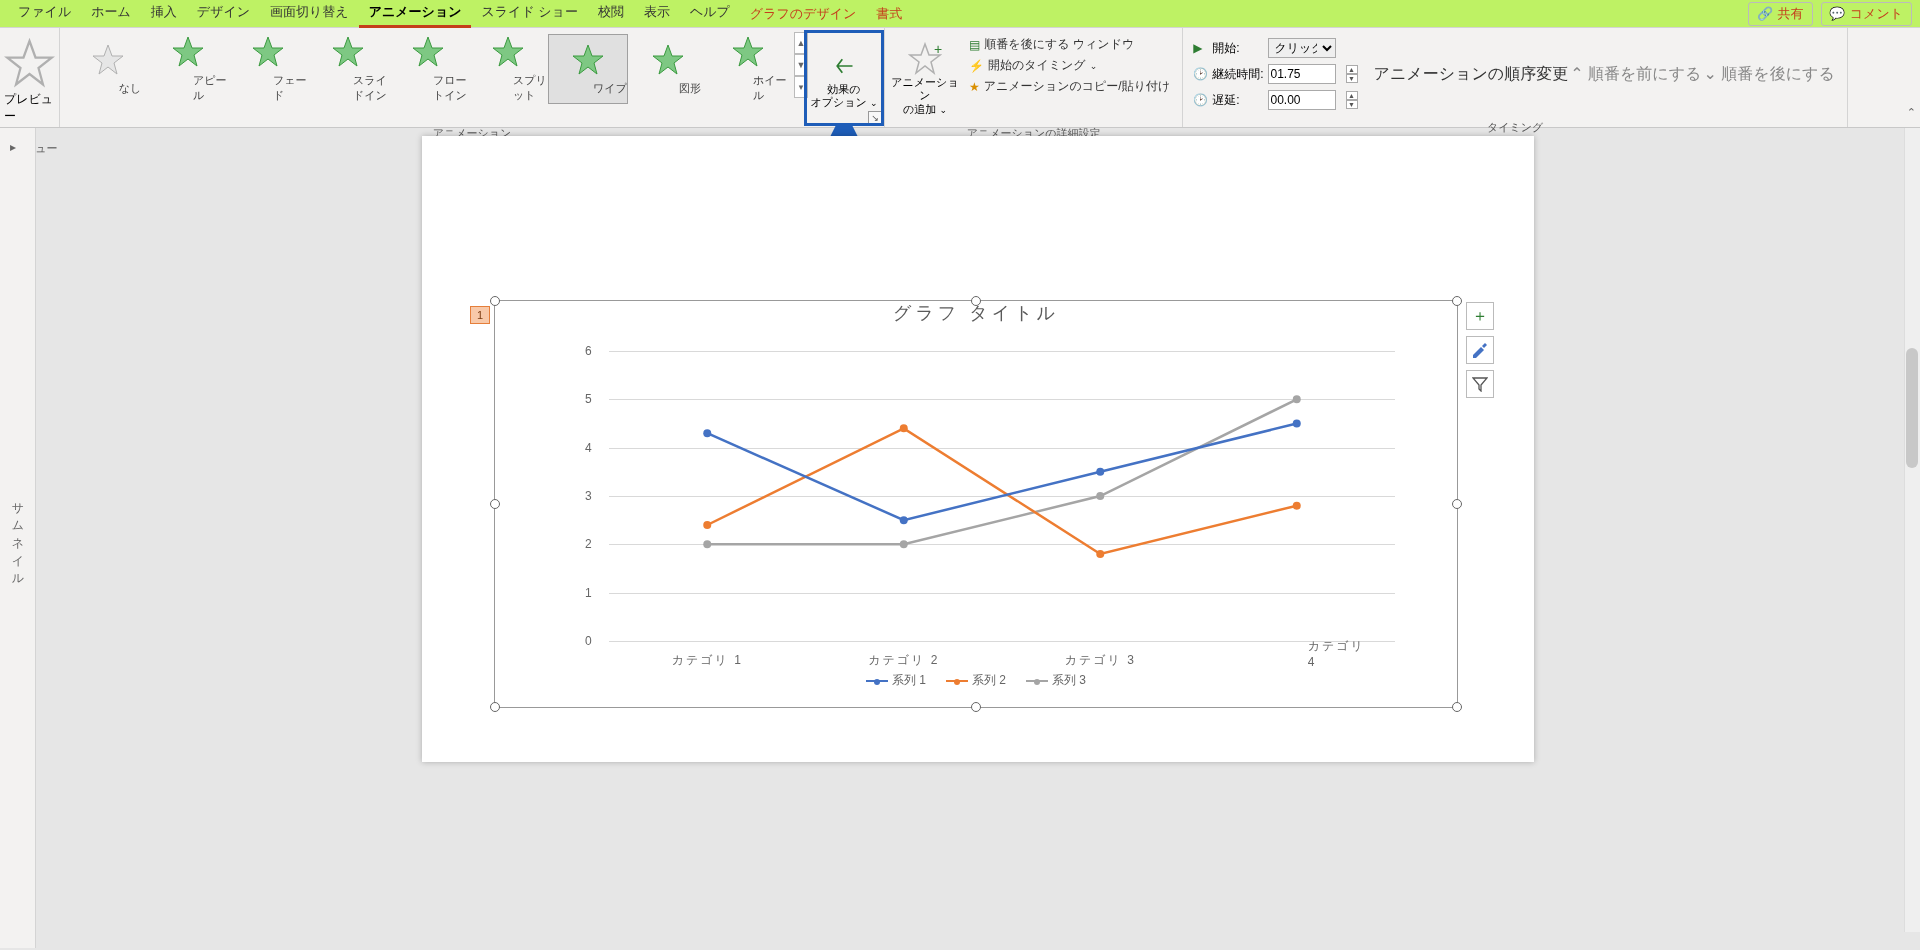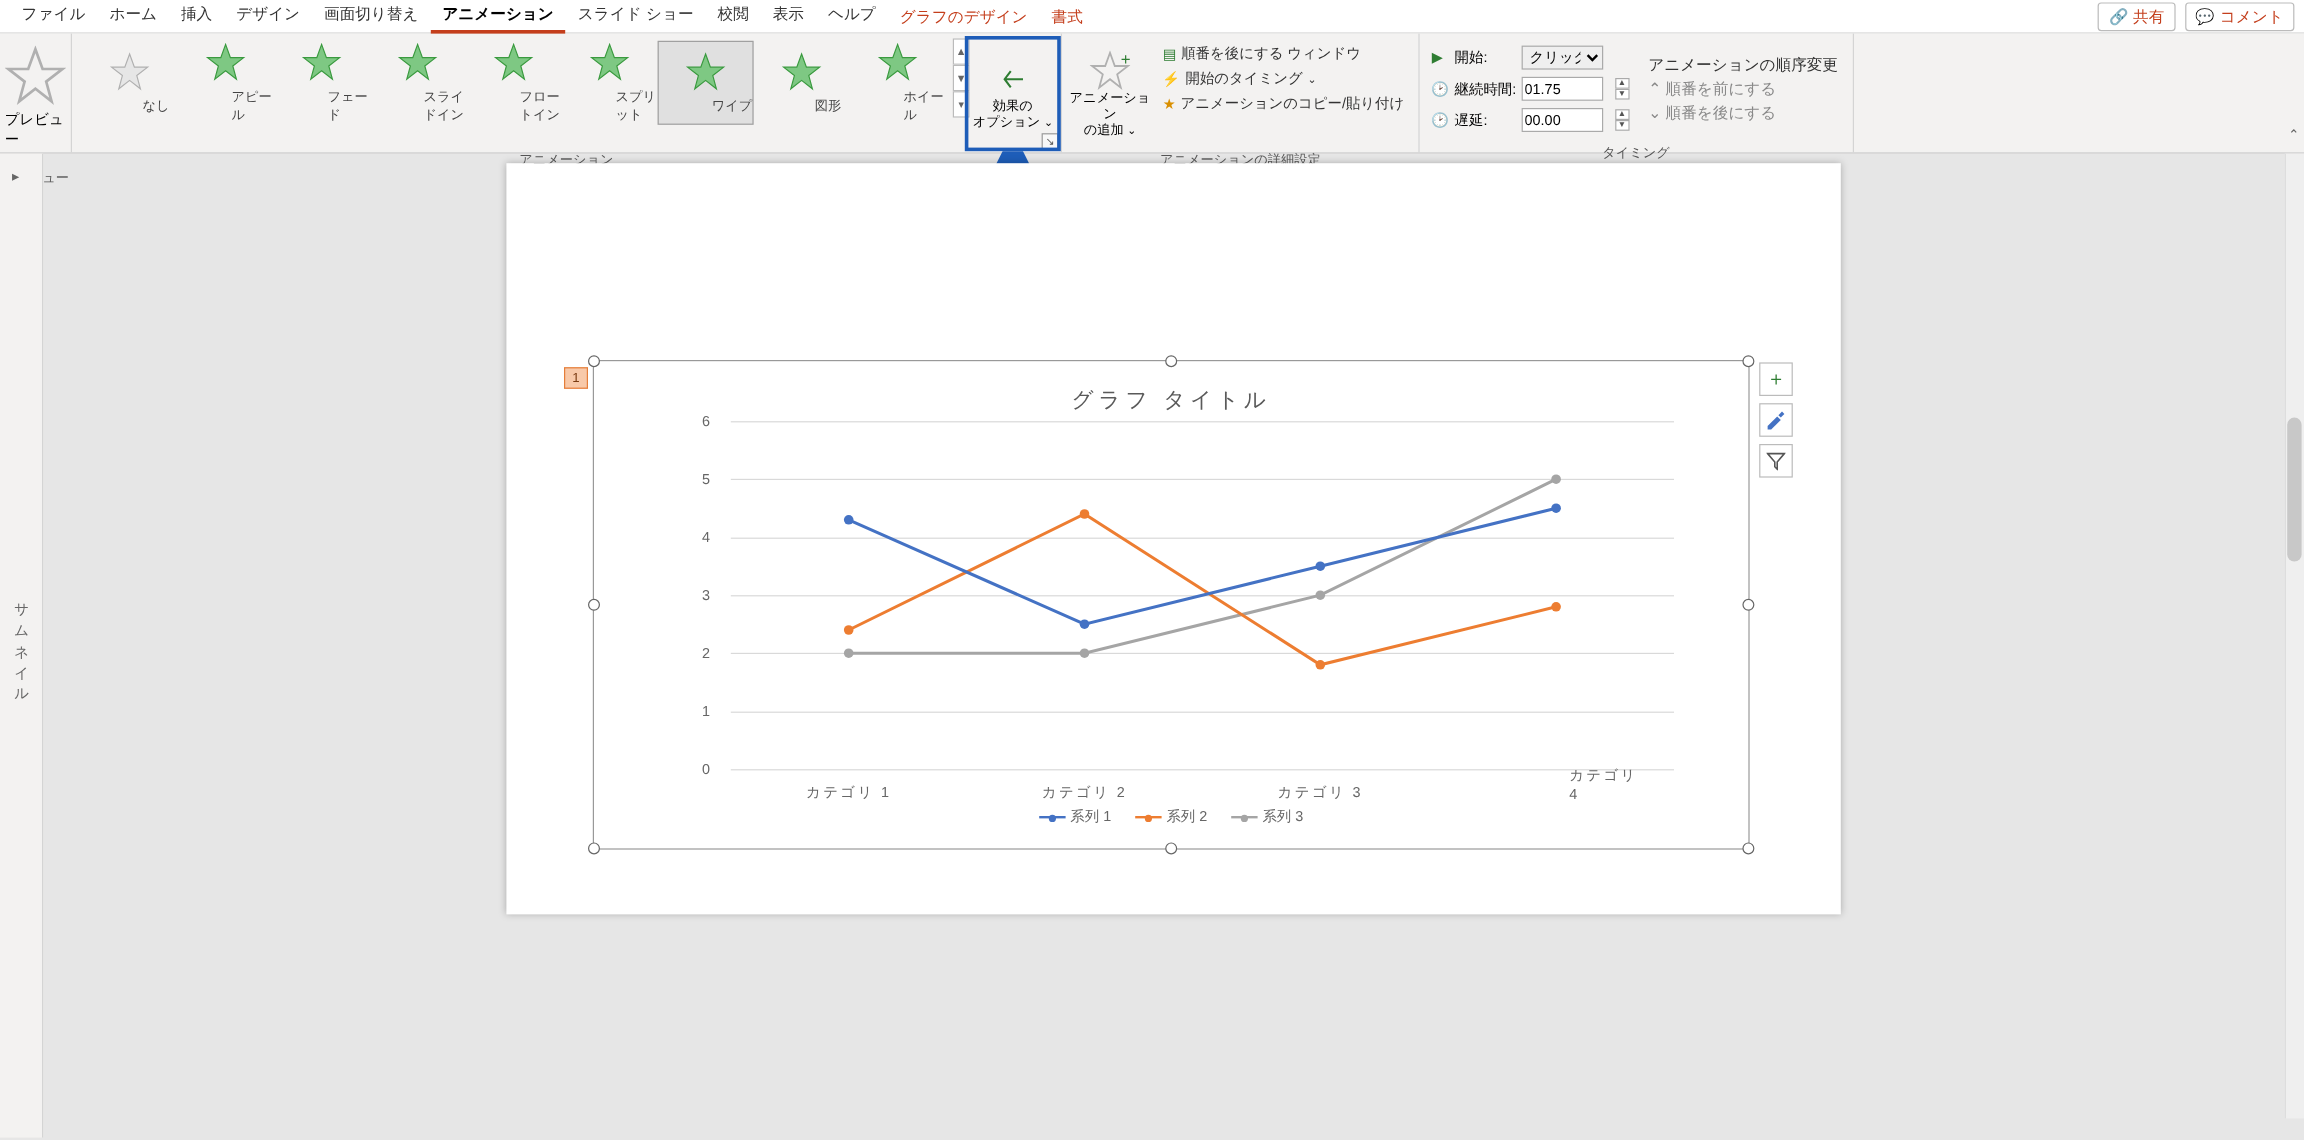--- a/index.html
+++ b/index.html
@@ -1,17 +1,17 @@
 <!DOCTYPE html>
 <html><head>
 <meta charset="utf-8">
 <style>
 * { margin:0; padding:0; box-sizing:border-box; }
 body { font-family:"Meiryo UI","Yu Gothic UI",sans-serif; font-size:12px; background:#e6e6e6; width:1920px; height:950px; overflow:hidden; position:relative;}
-.top { background:#ffffff; }
+.top { background:#bef264; }
 .menubar { display:flex; align-items:center; height:28px; border-bottom:1px solid #d4d4d4; padding-left:8px;}
 .menubar .tab { padding:4px 10px; cursor:default; color:#333; font-size:13px;}
 .menubar .tab.active { color:#000; border-bottom:3px solid #c43e1c; font-weight:600;}
 .menubar .tab.context { color:#c43e1c; }
 .menubar .spacer { flex:1; }
 .menubar .rbtn { display:flex; align-items:center; border:1px solid #bbb; border-radius:3px; padding:2px 8px; margin-right:8px; font-size:13px;}
 .menubar .rbtn.share { color:#c43e1c;}
 .menubar .rbtn.comment { color:#c43e1c;}
 .ribbon { display:flex; height:100px; border-bottom:1px solid #c8c8c8; background:#f3f2f1;}
 .group { display:flex; flex-direction:column; border-right:1px solid #d4d4d4; position:relative;}
@@ -28,35 +28,35 @@
 .gscroll-btn{width:14px;height:22px;border:1px solid #bbb;background:#fff;font-size:9px;display:flex;align-items:center;justify-content:center;color:#666;}
 .dialog-launcher{position:absolute;right:2px;bottom:2px;width:14px;height:14px;border:1px solid #999;font-size:9px;display:flex;align-items:center;justify-content:center;color:#555;background:#f8f8f8;}
 .big-btn{display:flex;flex-direction:column;align-items:center;justify-content:center;width:72px;height:90px;padding-top:4px;}
 .big-btn .lbl{font-size:11px;text-align:center;line-height:1.2;}
 .adv-col{display:flex;flex-direction:column;gap:4px;padding:4px 8px;font-size:12px;justify-content:center;}
 .adv-col .row{display:flex;align-items:center;gap:4px;white-space:nowrap;color:#333;}
 .timing-grid{display:grid;grid-template-columns:auto auto 74px 14px;grid-auto-rows:24px;gap:2px 4px;align-items:center;padding:4px 6px;font-size:12px;}
 .timing-grid input,.timing-grid select{border:1px solid #aaa;height:20px;font-size:12px;padding:0 2px;width:68px;}
 .spin{display:flex;flex-direction:column;}
 .spin div{width:12px;height:9px;border:1px solid #aaa;font-size:7px;line-height:7px;text-align:center;color:#555;background:#fff;}
-.reorder{display:flex;flex-direction:column;gap:2px;padding:4px 8px;font-size:13px;color:#888;}
+.reorder{display:flex;flex-direction:row;gap:2px;padding:4px 8px;font-size:16px;color:#888;}
 .reorder .hdr{color:#333;}
 .workspace{position:relative;height:820px;}
 .thumb-panel{position:absolute;left:0;top:0;width:36px;height:100%;background:#f3f2f1;border-right:1px solid #d4d4d4;display:flex;align-items:center;justify-content:center;}
 .thumb-label{writing-mode:vertical-rl;font-size:12px;color:#666;letter-spacing:4px;}
 .thumb-expand{position:absolute;top:12px;left:10px;font-size:12px;color:#666;cursor:default;}
 .slide-area{position:absolute;left:36px;right:0;top:0;bottom:0;display:flex;justify-content:center;align-items:flex-start;}
 .slide{position:relative;width:1112px;height:626px;background:#fff;margin-top:8px;box-shadow:0 0 6px rgba(0,0,0,0.25);} 
 .chart-sel{position:absolute;left:72px;top:164px;width:964px;height:408px;border:1px solid #999;}
 .handle{position:absolute;width:10px;height:10px;background:#fff;border:1px solid #666;border-radius:50%;}
 .handle.tl{left:-5px;top:-5px;} .handle.tm{left:50%;top:-5px;margin-left:-5px;} .handle.tr{right:-5px;top:-5px;}
 .handle.ml{left:-5px;top:50%;margin-top:-5px;} .handle.mr{right:-5px;top:50%;margin-top:-5px;}
 .handle.bl{left:-5px;bottom:-5px;} .handle.bm{left:50%;bottom:-5px;margin-left:-5px;} .handle.br{right:-5px;bottom:-5px;}
 .anim-tag{position:absolute;left:48px;top:170px;width:20px;height:18px;background:#f8c9a9;border:1px solid #e57e3a;color:#7a3b12;font-size:11px;display:flex;align-items:center;justify-content:center;}
-.chart-title{text-align:center;font-size:18px;color:#5a5a5a;margin-top:20px;letter-spacing:4px;}
+.chart-title{text-align:center;font-size:18px;color:#5a5a5a;letter-spacing:4px;}
 .plot{position:absolute;left:80px;top:50px;width:820px;height:290px;}
 .grid-line{position:absolute;left:34px;right:0;height:0;border-top:1px solid #d9d9d9;}
 .y-lbl{position:absolute;left:10px;font-size:12px;color:#666;transform:translateY(-50%);} 
 .x-lbl{position:absolute;bottom:-28px;font-size:12px;color:#666;letter-spacing:2px;transform:translateX(-50%);} 
 .svg-lines{position:absolute;left:34px;top:0;right:0;bottom:0;}
 .legend{position:absolute;left:0;right:0;bottom:18px;display:flex;justify-content:center;gap:20px;font-size:12px;color:#666;}
 .legend .item{display:flex;align-items:center;gap:4px;}
 .legend .swatch{display:inline-block;width:22px;height:0;border-top:2px solid;position:relative;}
 .legend .swatch::after{content:'';position:absolute;left:50%;top:-3px;width:6px;height:6px;border-radius:50%;background:currentColor;transform:translateX(-50%);}
 .chart-btns{position:absolute;left:1044px;top:166px;display:flex;flex-direction:column;gap:6px;}

